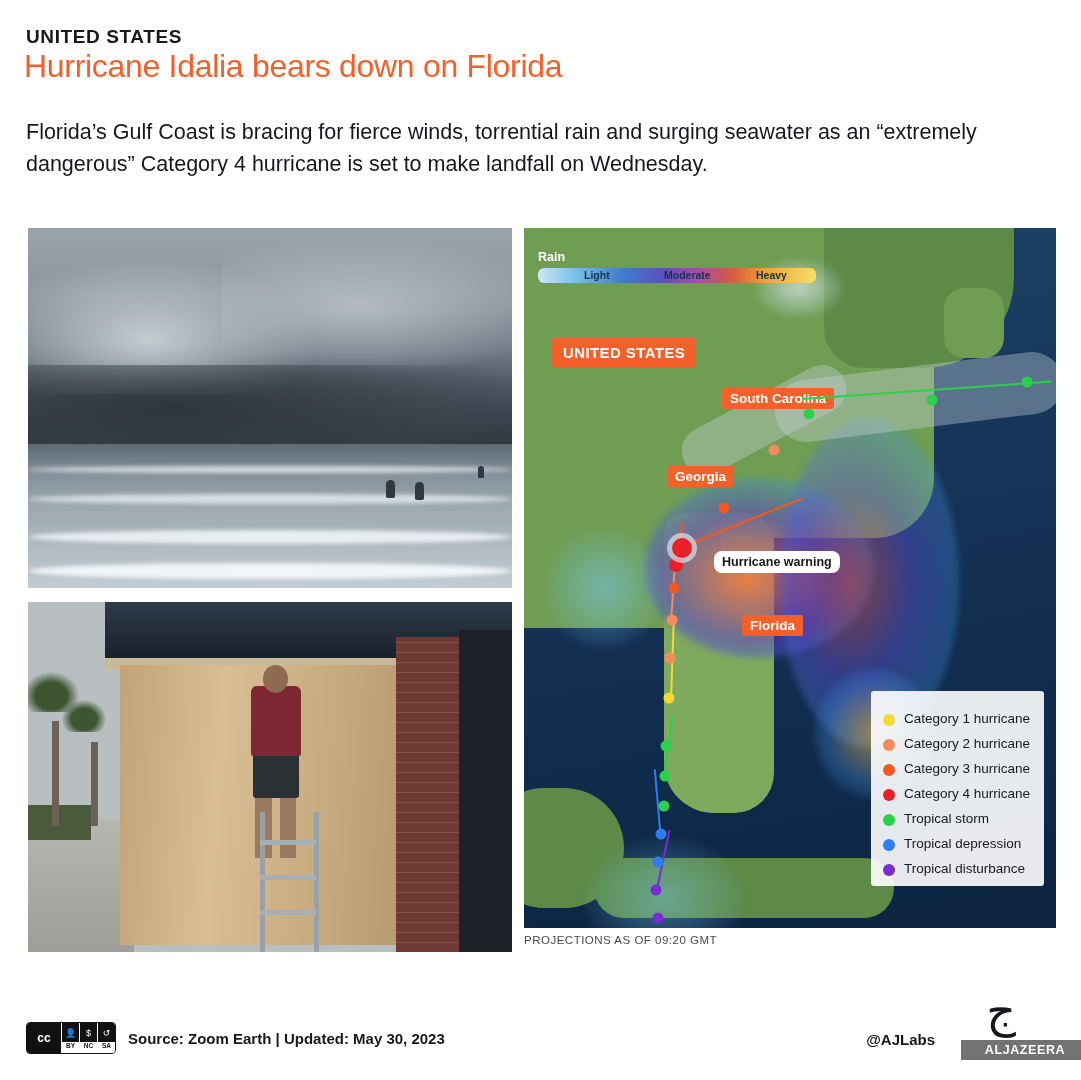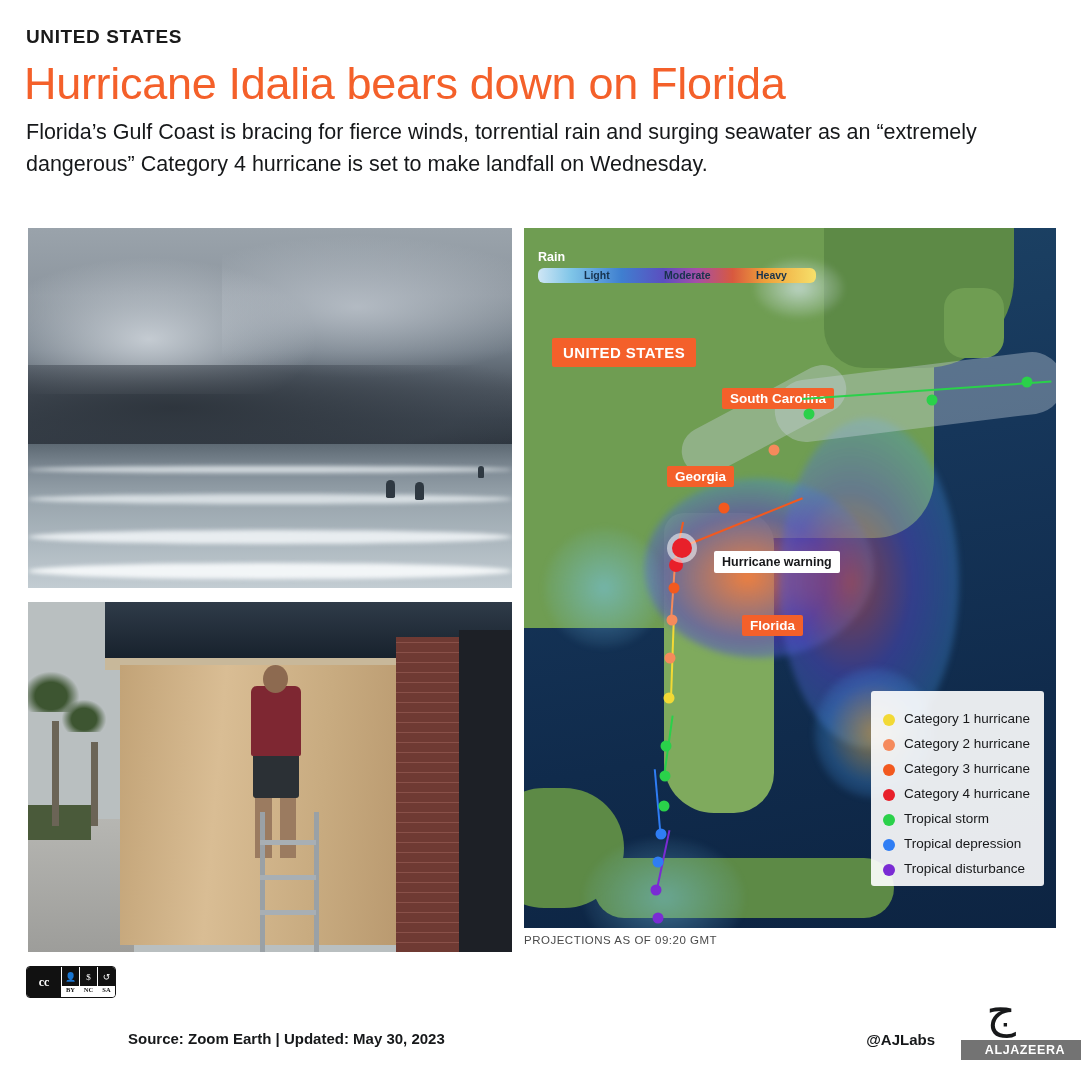--- a/index.html
+++ b/index.html
@@ -16,22 +16,22 @@
   .kicker {
     position: absolute;
     left: 26px; top: 26px;
     font-size: 19px;
     font-weight: bold;
     letter-spacing: 0.6px;
     color: #1a1a1a;
   }
   .headline {
     position: absolute;
-    left: 24px; top: 58px;
-    font-size: 45px;
+    left: 24px; top: 48px;
+    font-size: 32px;
     font-weight: normal;
     color: #f4602a;
     letter-spacing: -0.3px;
   }
   .standfirst {
     position: absolute;
     left: 26px; top: 116px;
     width: 1030px;
     font-size: 21.5px;
     line-height: 32px;
@@ -195,21 +195,21 @@
     position:absolute;
     background:#f4602a; color:#fff;
     font-size:13.5px; font-weight:bold;
     padding:3px 8px; border-radius:2px;
     white-space:nowrap;
   }
   .warning-tag {
     position:absolute;
     background:#ffffff; color:#17181a;
     font-size:12.5px; font-weight:bold;
-    padding:4px 8px; border-radius:2px;
+    padding:4px 8px; border-radius:8px;
     white-space:nowrap;
   }
 
   .cone {
     position:absolute;
     background: rgba(200,210,220,.38);
   }
 
   .storm-dot {
     position:absolute;
@@ -241,22 +241,22 @@
     left: 524px; top: 934px;
     font-size:11.5px; letter-spacing:.5px;
     color:#4a4a4a;
   }
 
   
   .blob { position:absolute; border-radius:50%; filter: blur(3px); }
 
   
   .cc {
-    position:absolute; left:26px; top:966px;
-    width:90px; height:22px;font-family:Liberation Serif, serif;
+    position:absolute; left:26px; top:1022px;
+    width:90px; height:22px;
   }
   .cc-badge {
     display:flex; width:90px; height:32px;
     border:1px solid #111; border-radius:4px; overflow:hidden; background:#fff;
   }
   .cc-main {
     width:34px; display:flex; align-items:center; justify-content:center;
     font-size:12px; font-weight:bold; background:#111; color:#fff;
   }
   .cc-icons {

